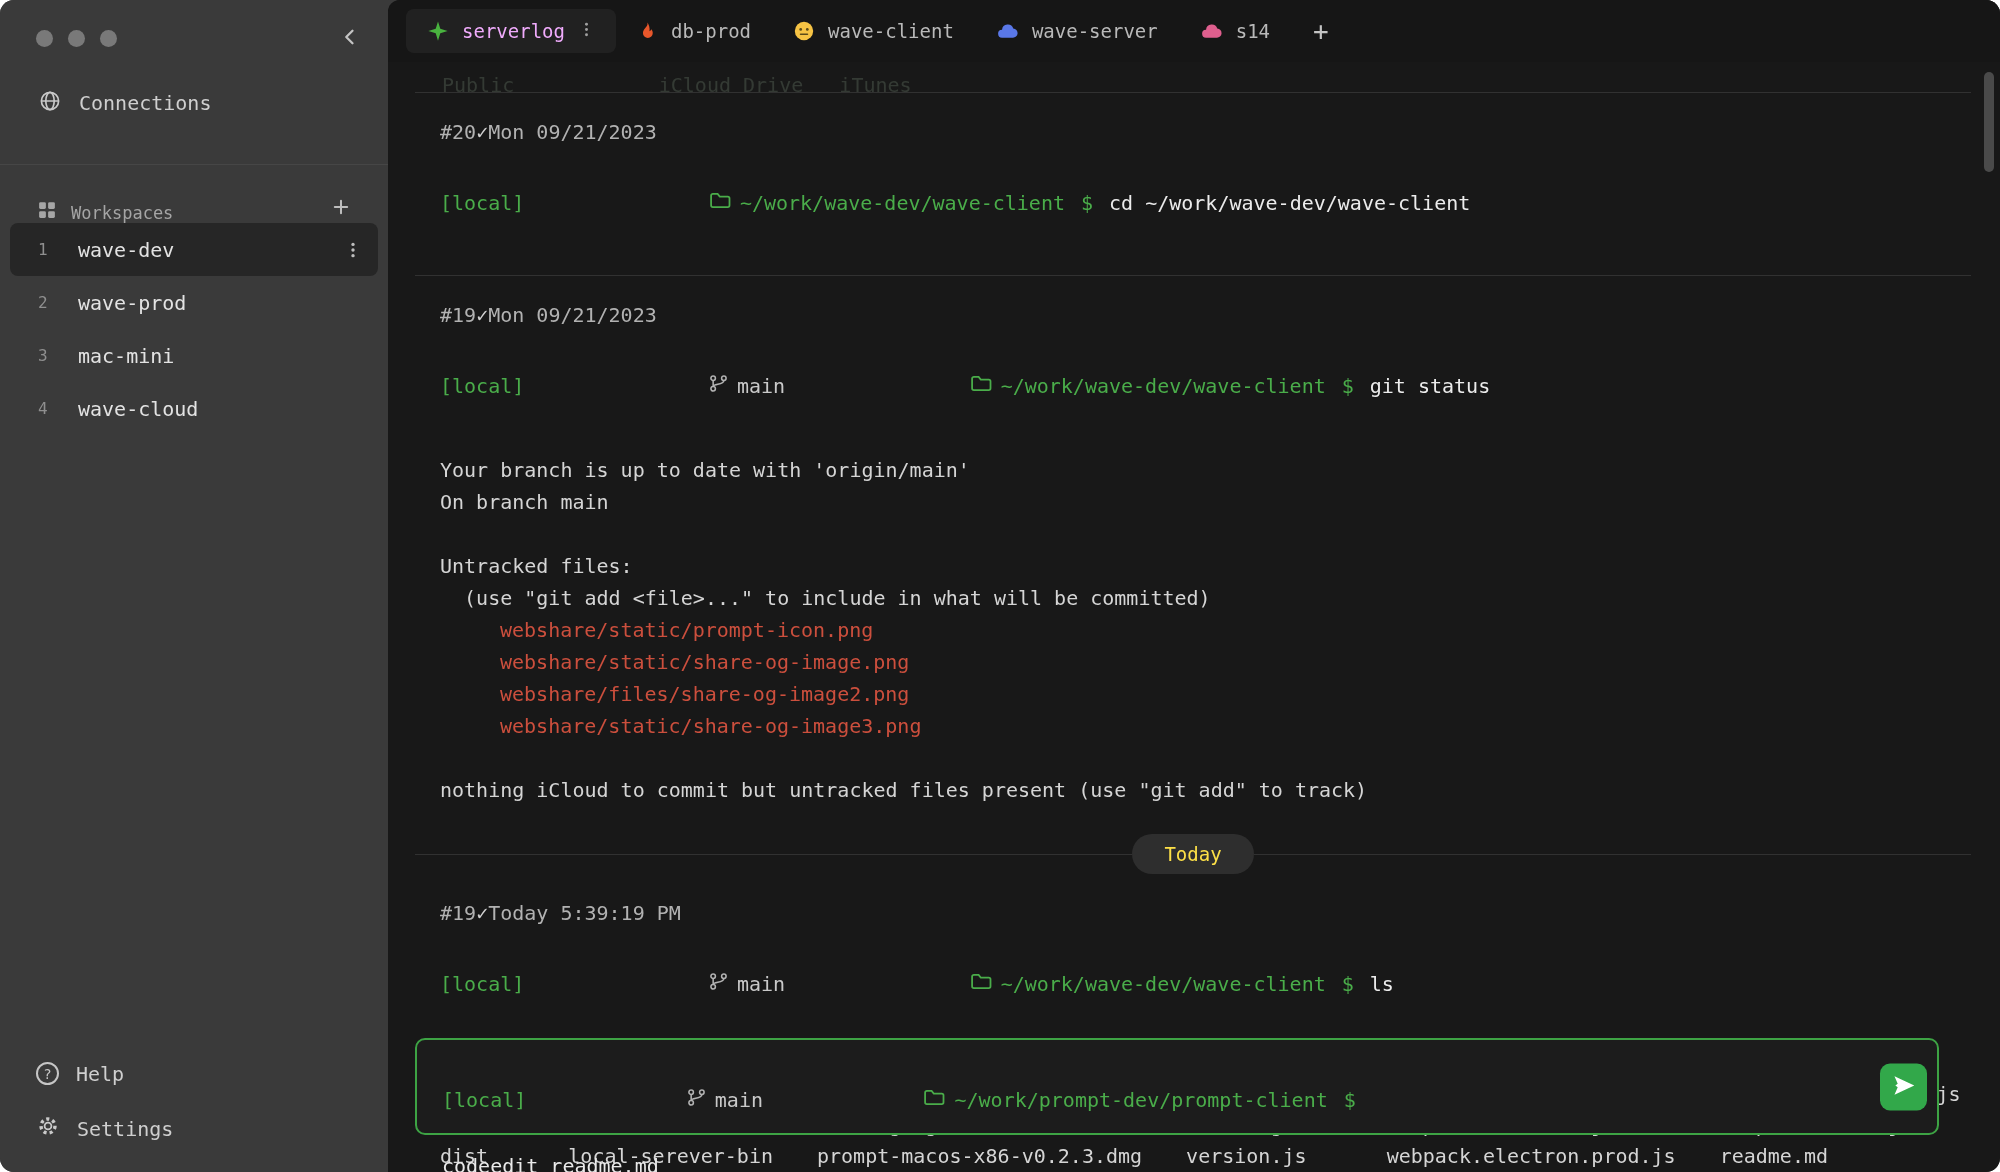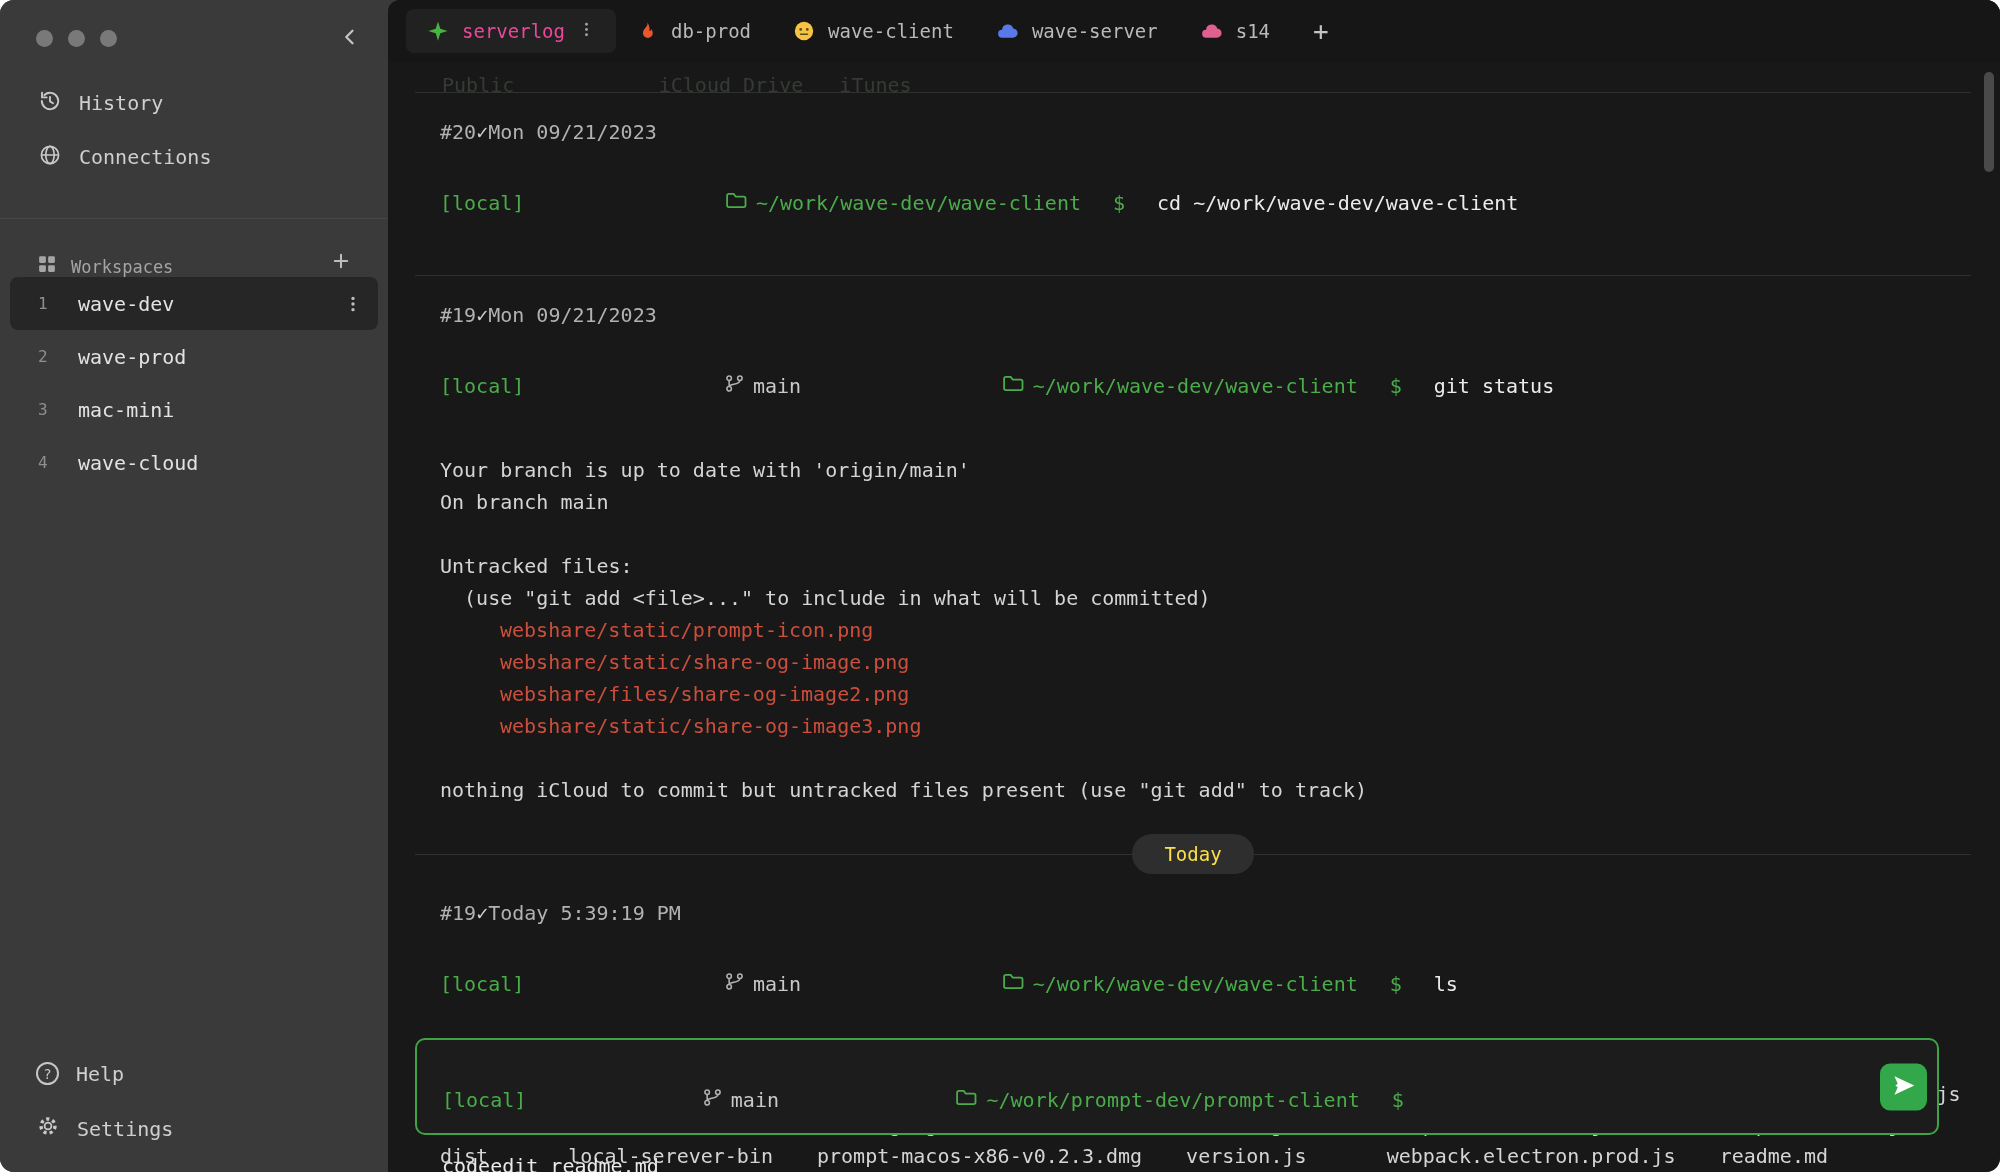--- a/index.html
+++ b/index.html
@@ -45,37 +45,37 @@
           border-top-left-radius: 12px; overflow: hidden; }
 
   .peek { position: absolute; top: 8px; left: 54px; right: 44px;
           color: rgba(165,195,165,0.20); font-size: 20px; line-height: 31px;
           white-space: pre; overflow: hidden; }
 
   .tabbar { position: relative; height: 62px; display: flex; align-items: center;
             padding: 0 18px; background: rgba(22,22,22,0.90); }
   .tab { display: flex; align-items: center; gap: 13px; height: 44px; padding: 0 21px;
          border-radius: 8px; font-size: 19px; color: #b9b9b9; cursor: pointer; }
-  .tab.active { background: rgba(255,255,255,0.05); color: #ec4899; text-align: center; }
+  .tab.active { background: rgba(255,255,255,0.05); color: #f0abfc; text-align: center; }
   .tab .tab-icon { display: flex; }
   .tab-add { margin-left: 8px; background: none; border: none; color: #c4c4c4;
              font-size: 26px; cursor: pointer; padding: 0 14px; line-height: 44px;
              font-family: inherit; }
 
   .content { position: relative; padding: 0 29px 0 27px; }
   .divider { border: none; border-top: 1px solid #313131; }
   .d-top { margin-top: 30px; }
   .d-mid { margin-top: 24px; }
 
   .entry { padding-left: 25px; }
   .meta { display: flex; align-items: baseline; margin-top: 26px;
           font-size: 20px; line-height: 26px; color: #b2b2b2; }
   .meta .check { color: #d2d2d2; }
 
-  .prompt-line { display: flex; align-items: center; gap: 32px; margin-top: 10px;
+  .prompt-line { display: flex; align-items: center; gap: 16px; margin-top: 10px;
                  font-size: 20px; line-height: 32px; white-space: pre; }
   .prompt-line .seg { display: inline-flex; align-items: center; gap: 9px; }
   .host, .path-text, .dollar { color: #4aad4a; }
   .branch-text { color: #c9c9c9; }
   .cmd { color: #ececec; }
 
   .output { margin-top: 20px; font-size: 20px; color: #d5d5d5; }
   .oline { min-height: 32px; line-height: 32px; white-space: pre; }
   .oline.red { color: #cc4f3d; padding-left: 60px; }
 
@@ -119,30 +119,20 @@
       <button class="icon-btn">
         <span>
           <svg width="20" height="20" viewBox="0 0 16 16" fill="none" stroke="#c4c4c4" stroke-width="1.8" stroke-linecap="round" stroke-linejoin="round">
               <polyline points="10,3 5,8 10,13"></polyline>
             </svg>
         </span>
       </button>
     </div>
 
     <nav>
-      <div class="nav-item">
-        <span>
-          <svg width="24" height="24" viewBox="0 0 24 24" fill="none" stroke="#c9c9c9" stroke-width="1.9" stroke-linecap="round" stroke-linejoin="round">
-              <path d="M3.8 12a8.2 8.2 0 1 0 2.6-6"></path>
-              <path d="M4 3.8v4.6h4.6"></path>
-              <path d="M12 8v4.4l3 1.8"></path>
-            </svg>
-        </span>
-        <span>History</span>
-      </div>
       <div class="nav-item">
         <span>
           <svg width="24" height="24" viewBox="0 0 24 24" fill="none" stroke="#c9c9c9" stroke-width="1.7">
               <circle cx="12" cy="12" r="8.6"></circle>
               <path d="M3.4 12h17.2"></path>
               <ellipse cx="12" cy="12" rx="4.2" ry="8.6"></ellipse>
             </svg>
         </span>
         <span>Connections</span>
       </div>

